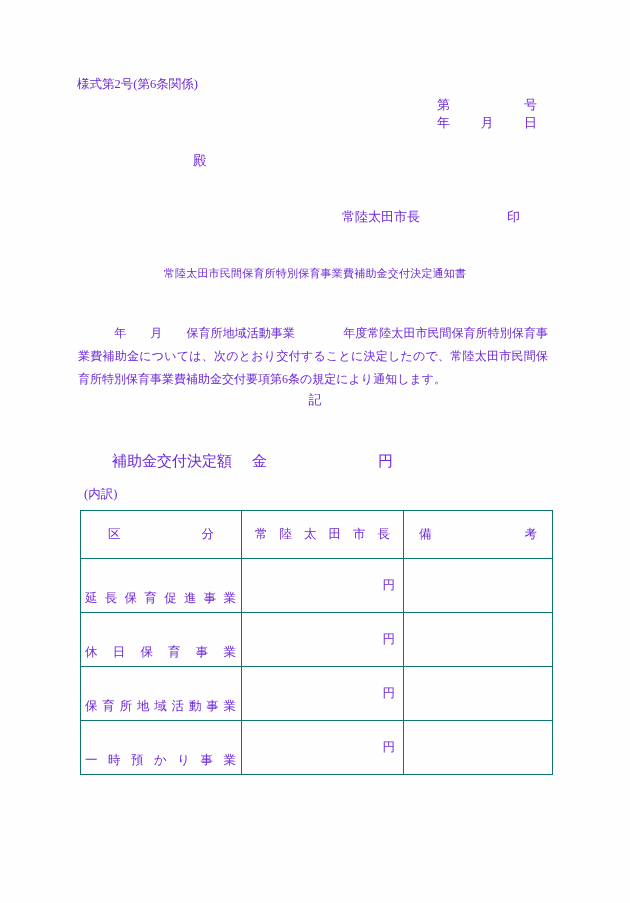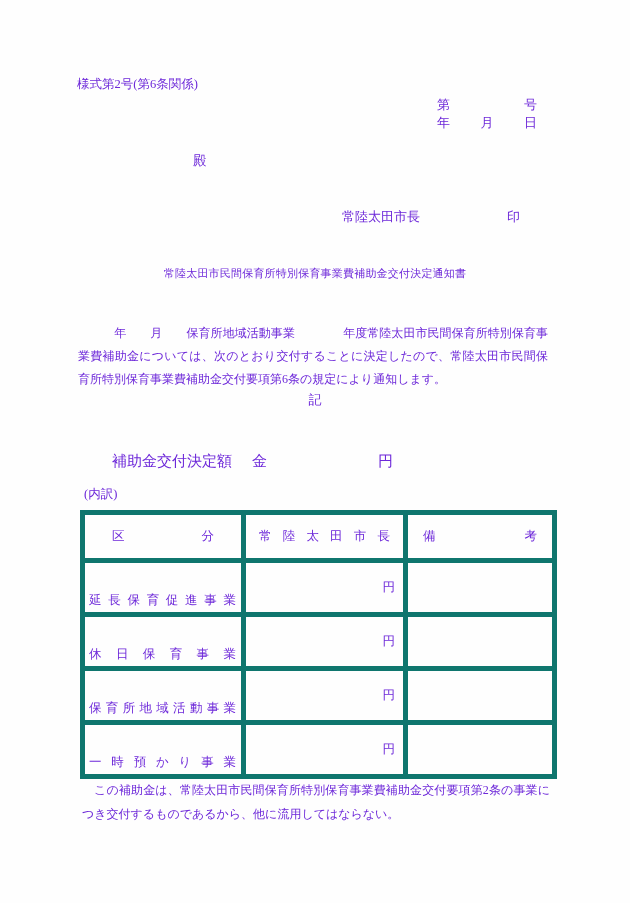--- a/index.html
+++ b/index.html
@@ -82,21 +82,21 @@
   }
   table.breakdown {
     position: absolute;
     left: 80px; top: 510px;
     width: 472px;
     border-collapse: collapse;
     table-layout: fixed;
     font-size: 12.5px;
   }
   table.breakdown td {
-    border: 5px solid #0f766e;
+    border: 1px solid #0f766e;
     vertical-align: middle;
     height: 54px;
     overflow: hidden;
   }
   table.breakdown tr.header-row td { height: 48px; }
   .jdist {
     text-align: justify;
     text-align-last: justify;
     -moz-text-align-last: justify;
   }
@@ -202,15 +202,14 @@
           <div class="jdist cell-category">一時預かり事業</div>
         </td>
         <td class="cell-amount">
           <span>円</span>
         </td>
         <td></td>
       </tr>
     </tbody>
   </table>
 
-  <div class="footer-note">　この補助金は、常陸太田市民間保育所特別保育事業費補助金交付要項第2条の事業につき交付するものであるから、他に流用してはならない。</div>
 
 </div>
 
 </body></html>

